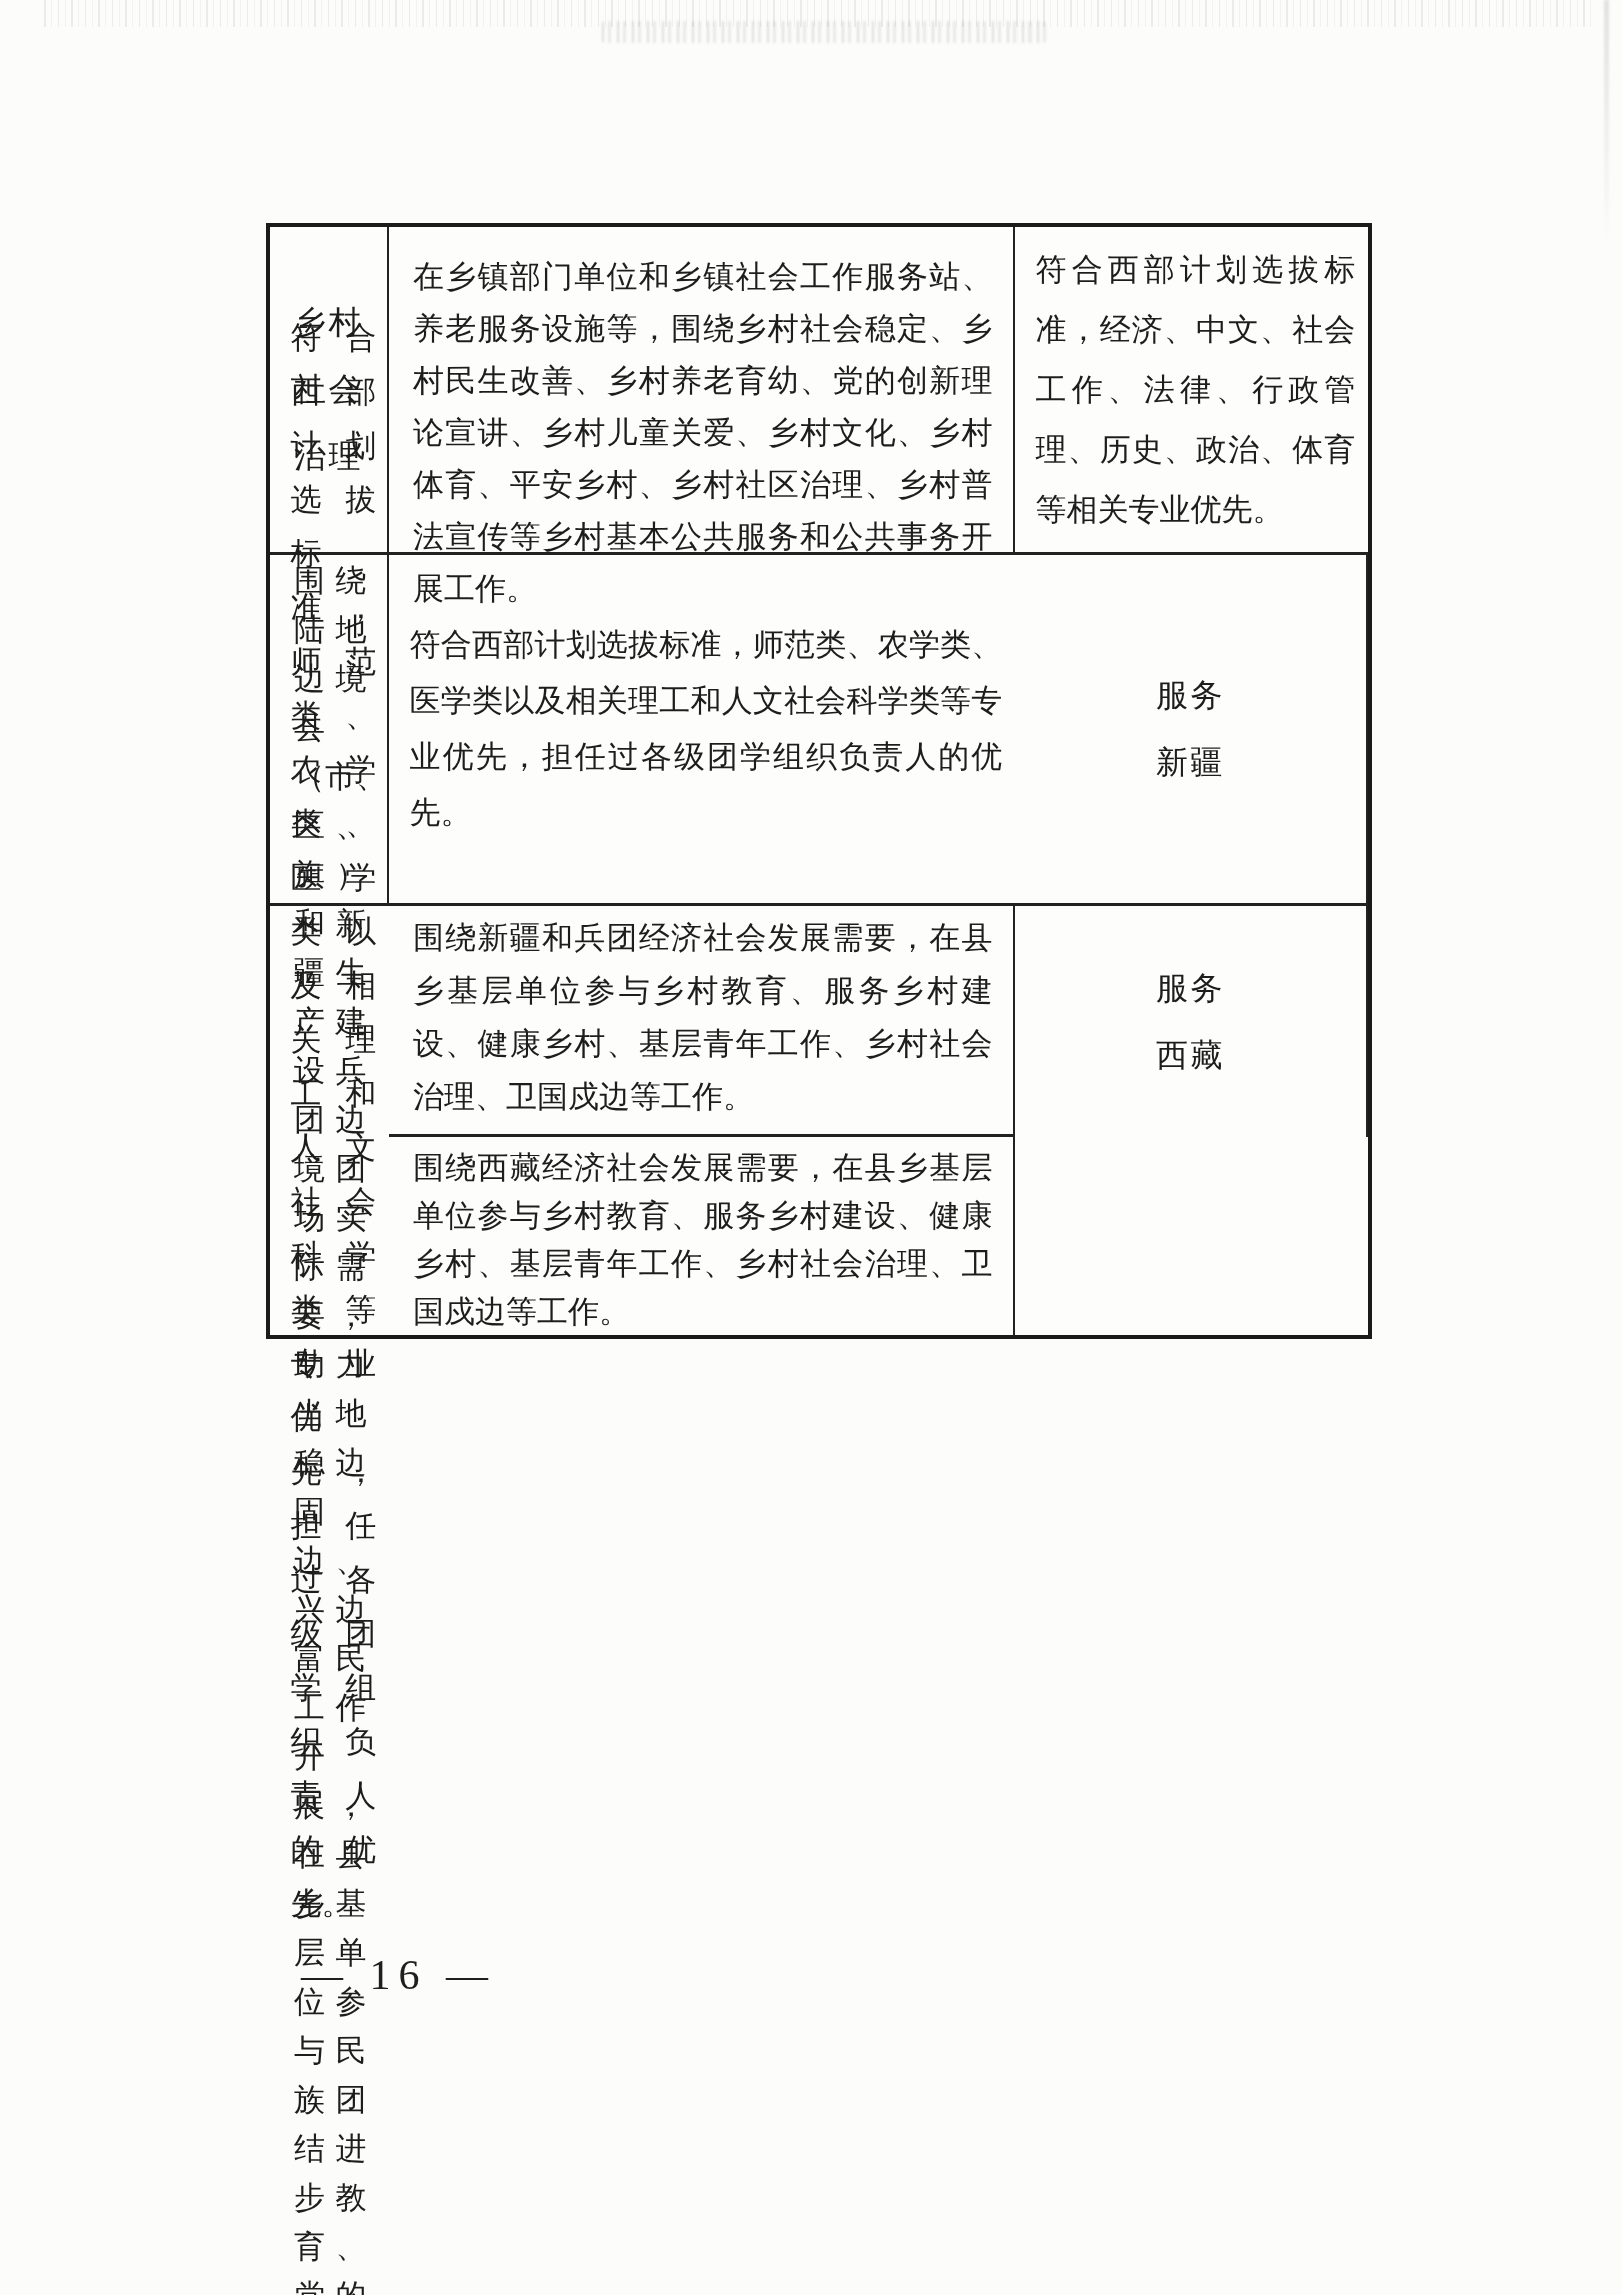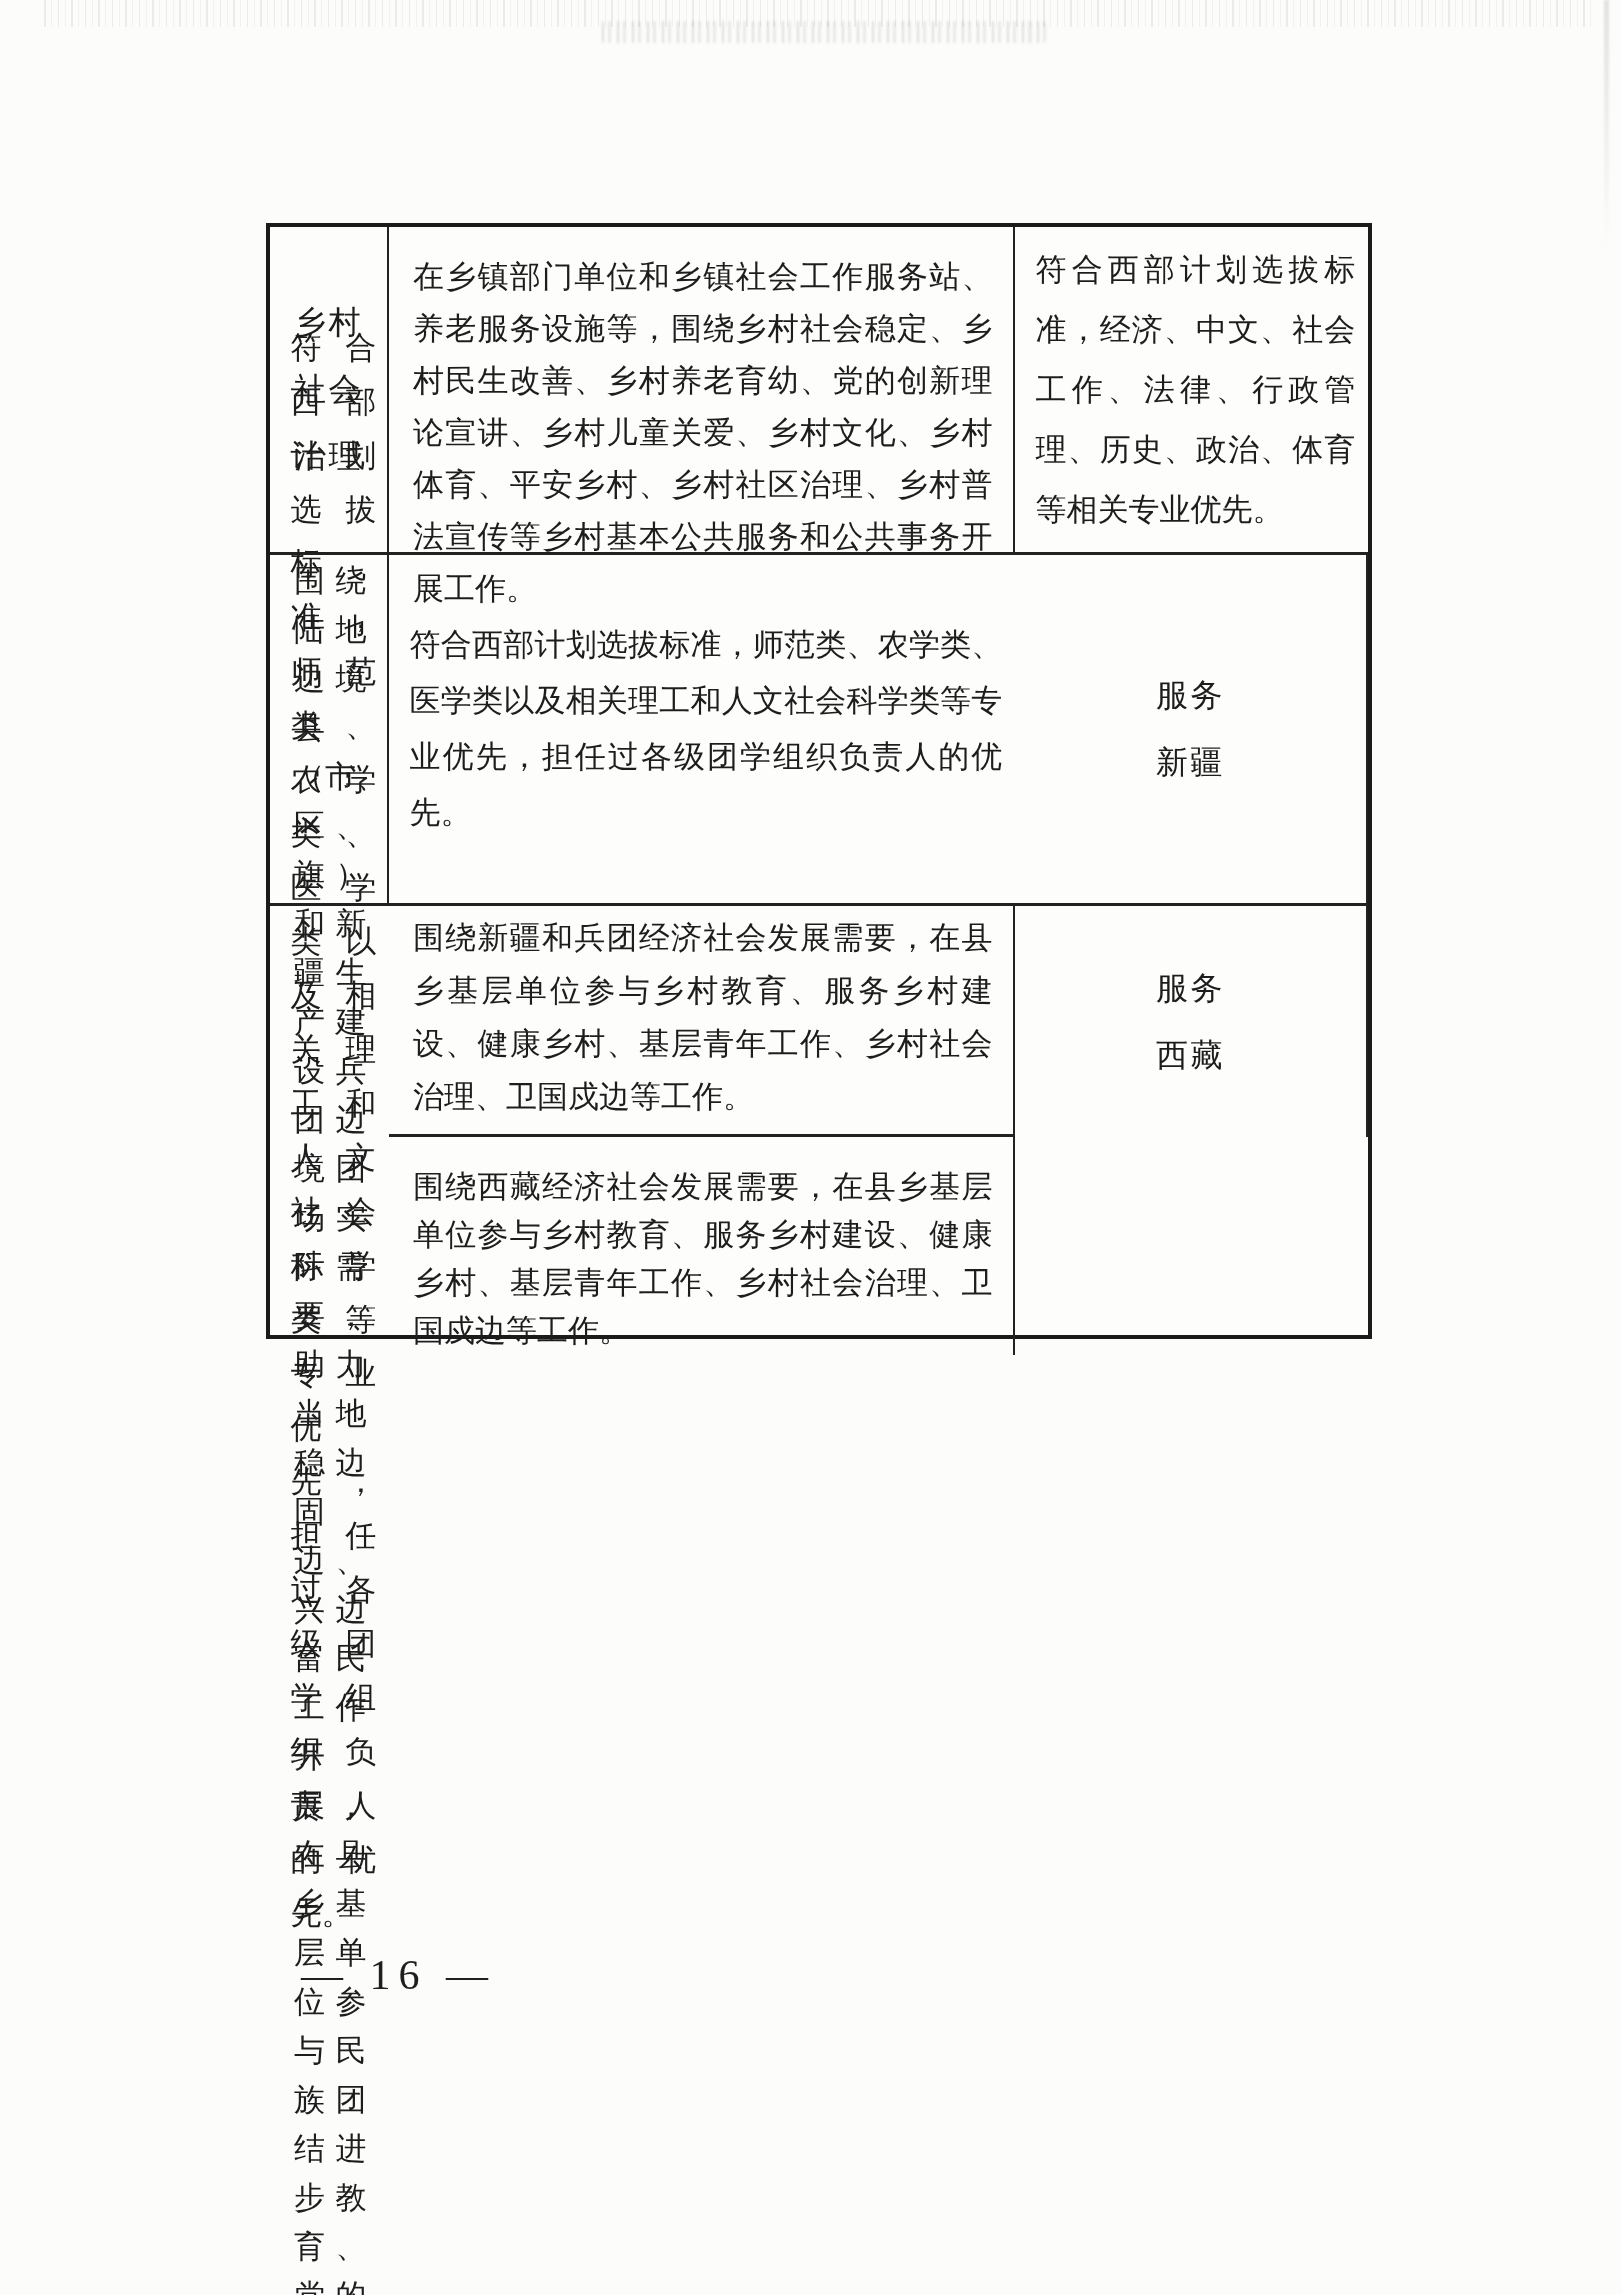--- a/index.html
+++ b/index.html
@@ -74,21 +74,21 @@
     font-size: 32px;
   }
   .duty-cell {
     padding: 19px 20.6px 0 24px;
     text-align: justify;
     text-justify: inter-character;
   }
   .duty-r1 { line-height: 52px; padding-top: 24px; }
   .duty-r2 { line-height: 49px; padding-top: 1px; }
   .duty-r3 { line-height: 53px; padding-top: 5px; }
-  .duty-r4 { line-height: 48px; padding-top: 26px; }
+  .duty-r4 { line-height: 48px; padding-top: 7px; }
   .requirement-cell {
     display: flex;
     flex-direction: column;
     justify-content: center;
     padding: 0 12.7px 0 20.6px;
     text-align: justify;
     text-justify: inter-character;
   }
   .req-r1 { line-height: 60px; }
   .req-r2 { line-height: 56px; }

